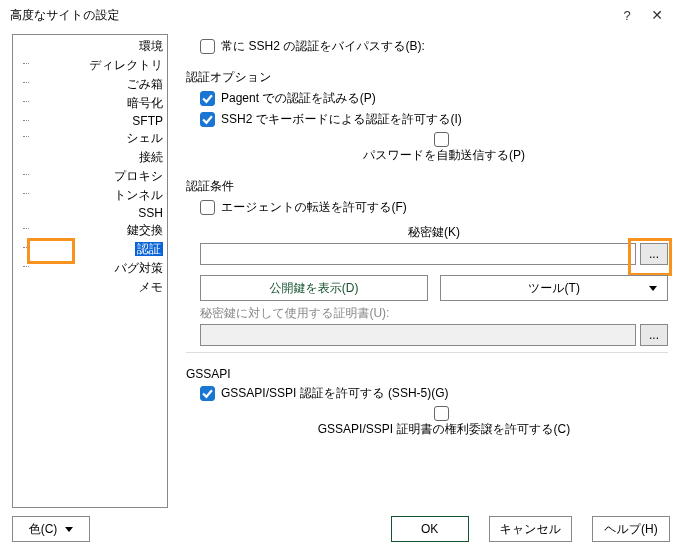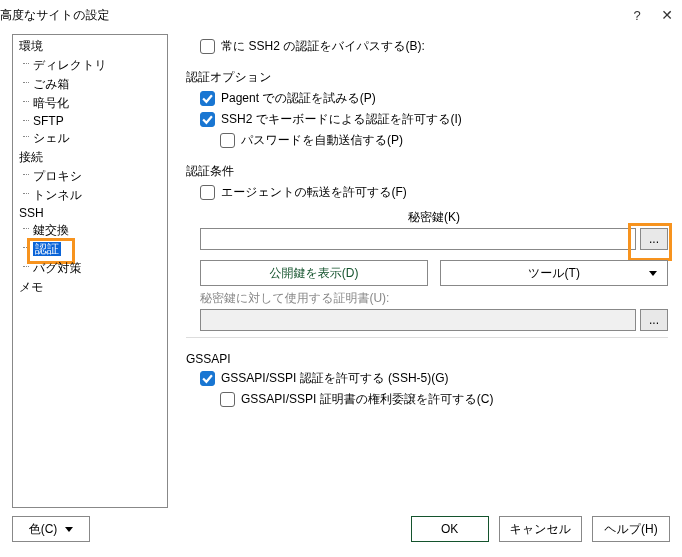--- a/index.html
+++ b/index.html
@@ -10,21 +10,21 @@
     background: #fff;
     color: #000;
     width: 682px;
     height: 557px;
     overflow: hidden;
   }
   .titlebar {
     display: flex;
     align-items: center;
     height: 30px;
-    padding: 0 0;
+    padding: 0 10px;
     background: #fff;
   }
   .titlebar-title { flex: 1; }
   .titlebar-btn {
     width: 30px;
     text-align: center;
     font-size: 14px;
     color: #333;
   }
   .titlebar-btn.help { font-size: 13px; }
@@ -37,20 +37,21 @@
   .tree {
     width: 156px;
     border: 1px solid #888;
     background: #fff;
     padding: 2px 0;
     box-sizing: border-box;
   }
   .tree-item {
     padding: 1px 4px 1px 4px;
     white-space: nowrap;
+    text-align: right;
   }
   .tree-item.lvl1 { padding-left: 6px; }
   .tree-item.lvl2 { padding-left: 20px; position: relative; }
   .tree-item.lvl2::before {
     content: "";
     position: absolute;
     left: 10px;
     top: 0.6em;
     width: 6px;
     border-top: 1px dotted #888;
@@ -98,21 +99,21 @@
     background: #1976d2;
     border-color: #1976d2;
   }
   .checkbox.checked svg { display: block; }
   .checkbox svg { display: none; width: 11px; height: 11px; }
   .group-title {
     margin-top: 14px;
     margin-bottom: 2px;
   }
   .indent1 { margin-left: 14px; }
-  .indent2 { margin-left: 34px; }
+  .indent2 { margin-left: 34px; flex-direction: column; }
   .label-row { margin: 8px 0 2px 14px; text-align: center; }
   .input-row {
     display: flex;
     align-items: center;
     margin: 0 0 4px 14px;
     position: relative;
   }
   .textinput {
     flex: 1;
     height: 22px;
@@ -172,21 +173,21 @@
   .disabled-label { color: #888; margin: 4px 0 2px 14px; }
   .hr {
     height: 1px;
     background: #ddd;
     margin: 6px 0;
   }
   .footer {
     display: flex;
     align-items: center;
     padding: 8px 12px;
-    gap: 10px;
+    gap: 20px;
   }
   .footer-spacer { flex: 1; }
   .btn {
     min-width: 78px;
     height: 26px;
     border: 1px solid #888;
     background: #fff;
     display: flex;
     align-items: center;
     justify-content: center;

